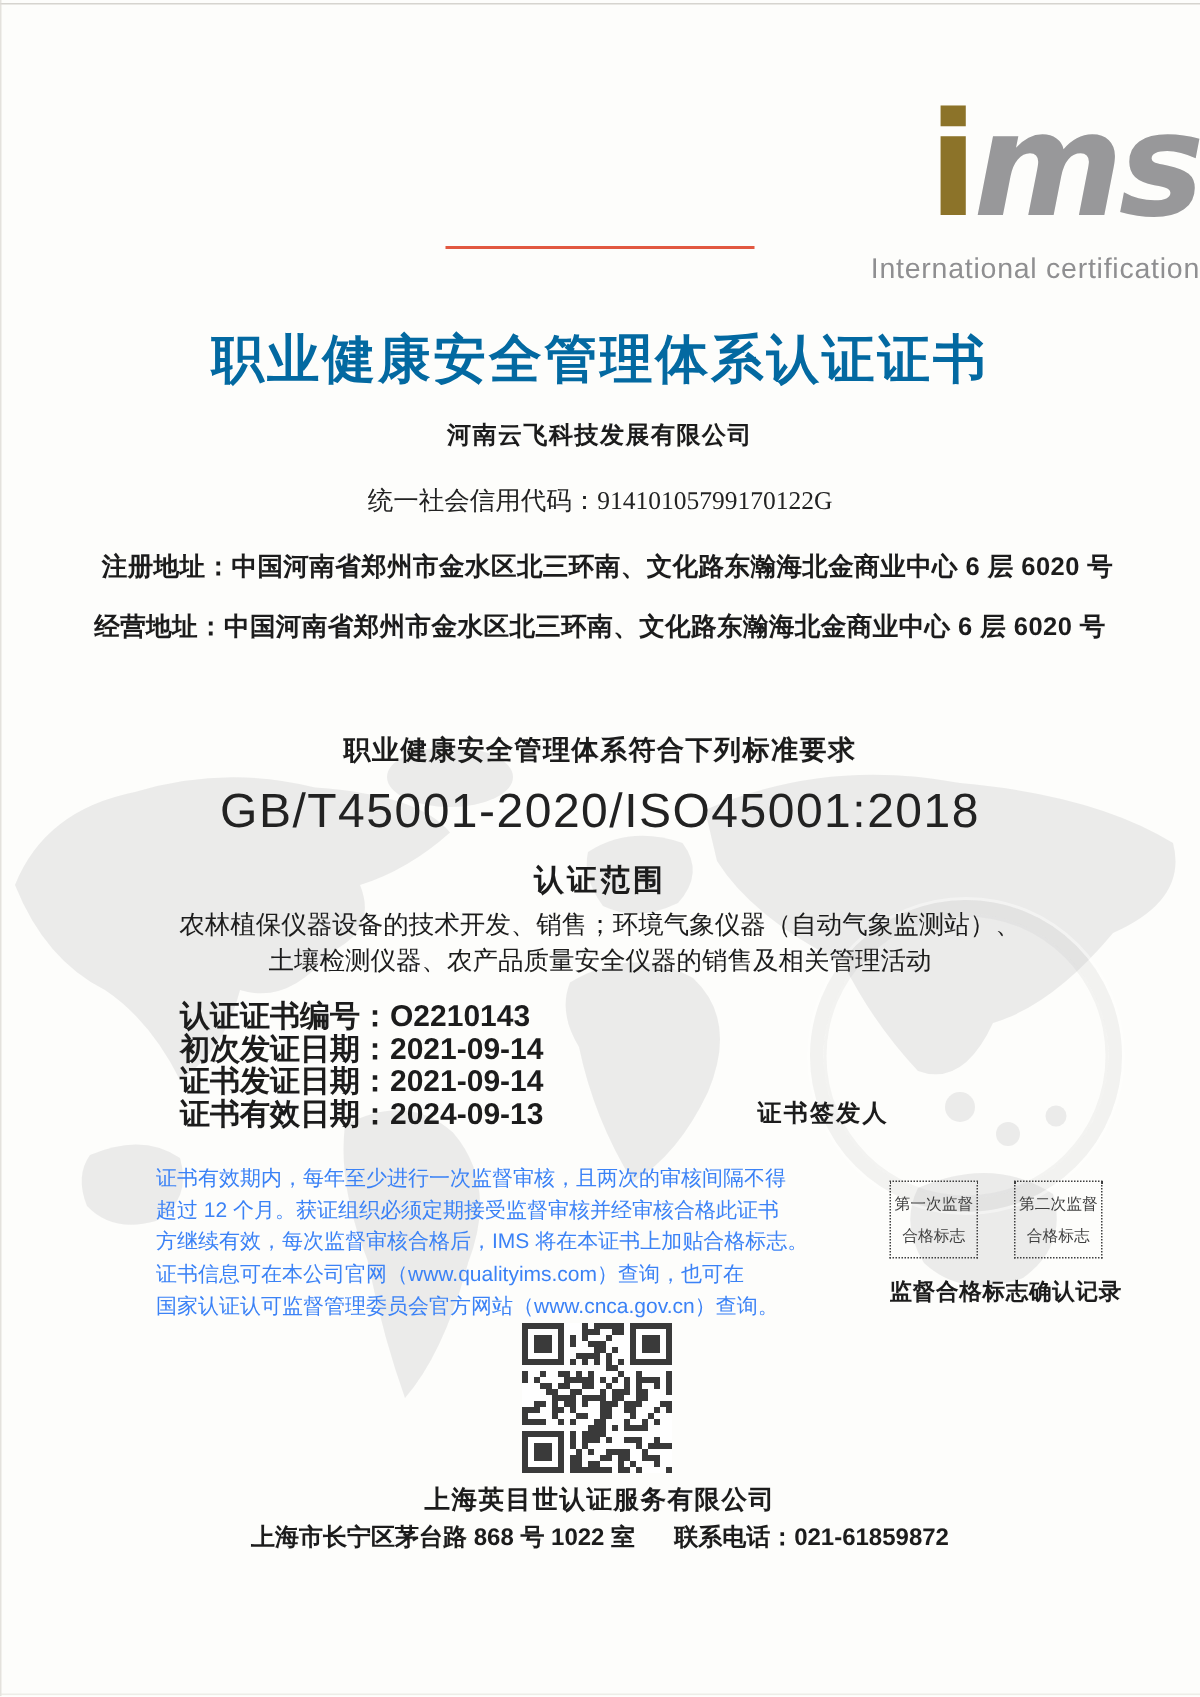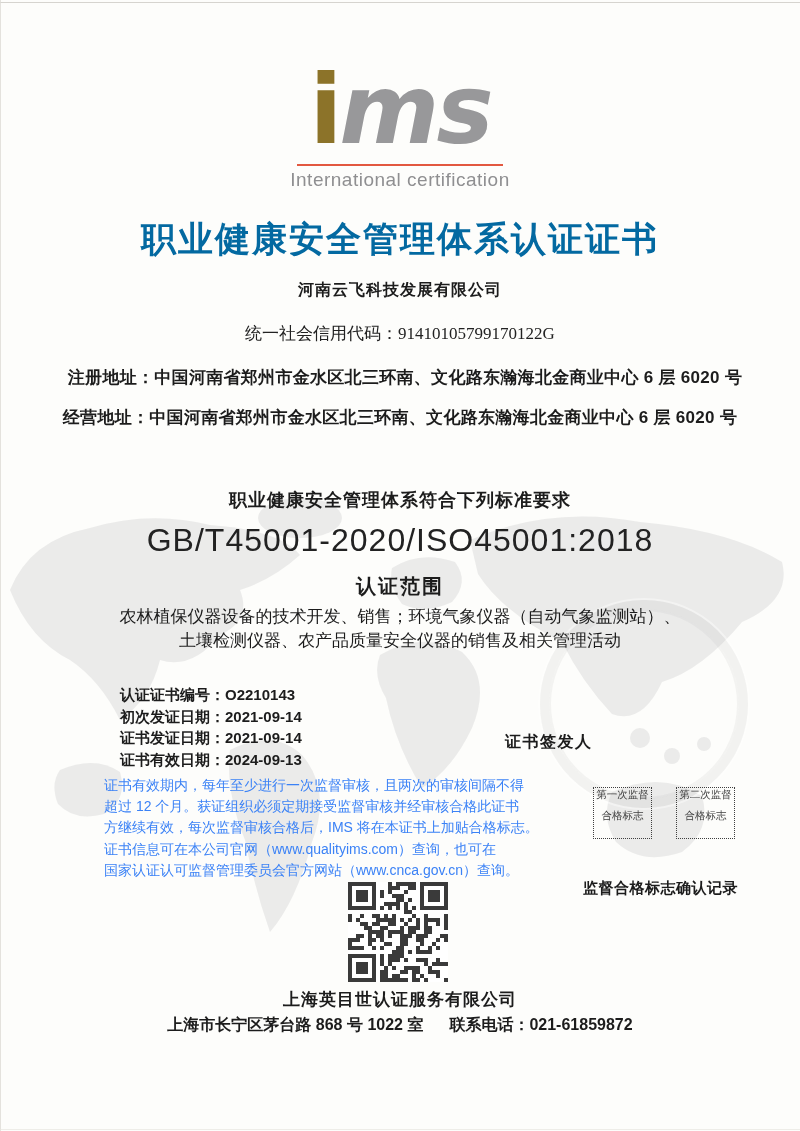--- a/index.html
+++ b/index.html
@@ -23,21 +23,21 @@
 
   
   .emboss-seal{
     position:absolute;left:540px;top:600px;width:190px;height:190px;border-radius:50%;
     border:9px solid rgba(185,185,185,0.16);
     box-shadow:inset 0 0 0 2px rgba(185,185,185,0.14), 0 0 0 2px rgba(255,255,255,0.4);
     pointer-events:none;
   }
 
   
-  .logo{position:absolute;top:58px;left:0;right:0;text-align:center;}
+  .logo{position:absolute;top:58px;left:0;right:0;text-align:right;}
   .logo-text{font-family:"DejaVu Sans", sans-serif;font-weight:bold;font-size:96px;line-height:1.1;letter-spacing:-3px;}
   .logo-i{color:var(--logo-gold,#8c7329);}
   .logo-ms{color:var(--logo-gray,#98989a);font-style:italic;}
   .logo-rule{width:206px;height:2px;background:var(--logo-line,#e25840);margin:0 auto 3px auto;}
   .logo-sub{font-size:19px;color:var(--subtitle-gray,#8f8f91);letter-spacing:.5px;}
 
   .cert-title{position:absolute;top:216px;left:0;right:0;text-align:center;
     font-size:35px;font-weight:800;letter-spacing:2px;color:#0369a1;}
   .company-name{position:absolute;top:280px;left:0;right:0;text-align:center;
     font-size:16px;font-weight:700;letter-spacing:1px;}
@@ -50,35 +50,35 @@
   .std-statement{position:absolute;top:488px;left:0;right:0;text-align:center;
     font-size:18px;font-weight:600;letter-spacing:1px;}
   .std-code{position:absolute;top:522px;left:0;right:0;text-align:center;
     font-size:32px;font-weight:400;letter-spacing:1px;color:#222;}
   .scope-heading{position:absolute;top:573px;left:0;right:0;text-align:center;
     font-size:20px;font-weight:700;letter-spacing:2px;}
   .scope-line{position:absolute;left:0;right:0;text-align:center;font-size:17px;font-weight:500;}
   .scope-l1{top:605px;}
   .scope-l2{top:629px;}
 
-  .cert-info{position:absolute;top:684px;left:120px;font-size:15px;font-weight:700;line-height:21.5px;}
+  .cert-info{position:absolute;top:668px;left:120px;font-size:20px;font-weight:700;line-height:21.5px;}
   .cert-info .row span{display:inline;}
   .signer{position:absolute;top:732px;left:505px;font-size:16px;font-weight:700;letter-spacing:1.5px;}
 
   .notice{position:absolute;top:775px;left:104px;width:470px;font-size:14px;line-height:21.2px;
     font-weight:500;color:#3b82f6;}
   .notice div{white-space:nowrap;}
 
   .sup-box{position:absolute;top:787px;width:57px;height:50px;border:1.5px dotted #3f3f3f;
-    display:flex;flex-direction:column;align-items:center;justify-content:flex-start;gap:7px;
+    display:flex;flex-direction:column;align-items:center;justify-content:center;gap:7px;
     font-size:10.5px;color:#3f3f3f;background:transparent;}
   .sup-box-1{left:593px;}
   .sup-box-2{left:676px;}
-  .sup-record{position:absolute;top:852px;left:583px;width:165px;text-align:left;
-    font-size:15px;font-weight:600;letter-spacing:.5px;margin-top:27px;}
+  .sup-record{position:absolute;top:852px;left:583px;width:165px;text-align:right;
+    font-size:15px;font-weight:600;letter-spacing:.5px;}
 
   .qr{position:absolute;left:348px;top:882px;width:100px;height:100px;}
 
   .footer-name{position:absolute;top:988px;left:0;right:0;text-align:center;
     font-size:17px;font-weight:700;letter-spacing:1px;}
   .footer-addr{position:absolute;top:1015px;left:0;right:0;text-align:center;
     font-size:16px;font-weight:700;}
   .footer-addr .gap{display:inline-block;width:26px;}
 </style>
 </head>

